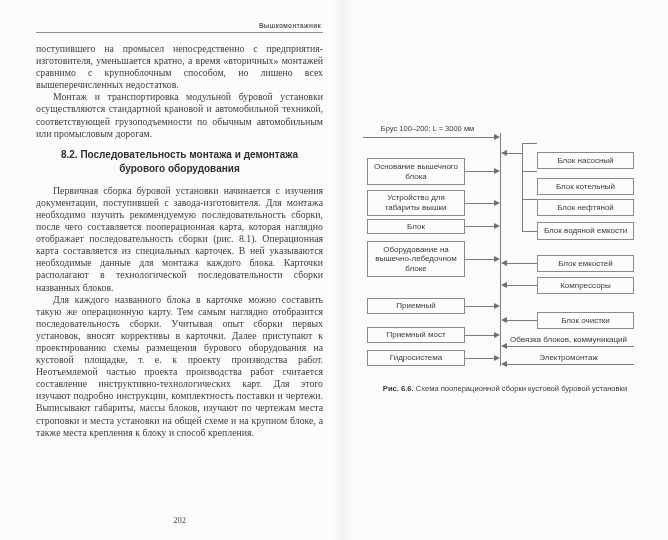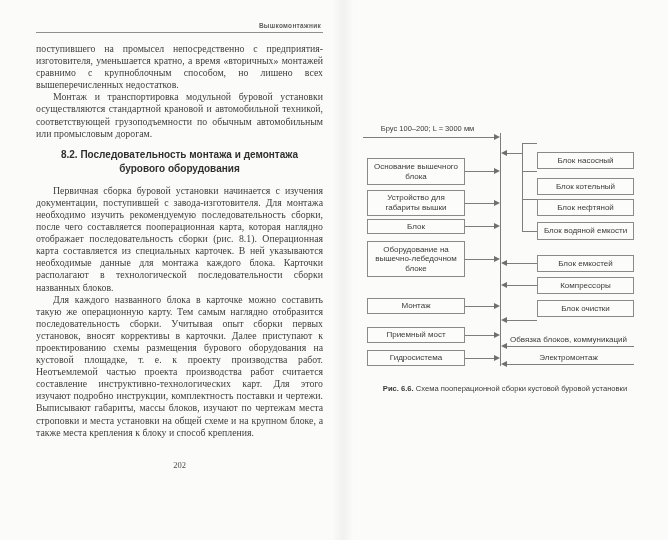--- a/index.html
+++ b/index.html
@@ -22,21 +22,21 @@
     margin-top:10px;font-family:"Liberation Serif",serif;font-size:9.8px;
     line-height:12.1px;color:#3e3e3e;text-align:justify;
   }
   .body-text p{margin:0;text-indent:17px;}
   .body-text p.first{text-indent:0;}
   .section-heading{
     font-family:"Liberation Sans",sans-serif;font-weight:bold;font-size:10px;
     line-height:14px;text-align:center;color:#303030;margin:8px 10px 9px;
   }
   .page-number{
-    position:absolute;left:36px;top:460px;width:287px;text-align:center;
+    position:absolute;left:36px;top:515px;width:287px;text-align:center;
     font-family:"Liberation Serif",serif;font-size:8.5px;color:#4a4a4a;
   }
   
   .box{
     position:absolute;border:1px solid #8a8a8a;background:#fcfcfb;
     display:flex;align-items:center;justify-content:center;text-align:center;
     font-size:8px;line-height:9.6px;color:#3a3a3a;padding:1px 2px;
     box-sizing:border-box;
   }
   .lbox{left:367px;width:98px;}
@@ -87,21 +87,21 @@
       <div class="dim-label">Брус 100–200; L = 3000 мм</div>
       <div class="hline" style="left:363px;top:137px;width:131px;"></div>
       <div class="arr arr-r" style="left:494px;top:134px;"></div>
 
       <div class="vline" style="left:500px;top:133px;height:233px;"></div>
 
       <div class="box lbox" style="top:158px;height:27px;">Основание вышечного блока</div>
       <div class="box lbox" style="top:190px;height:26px;">Устройство для габариты вышки</div>
       <div class="box lbox" style="top:219px;height:15px;">Блок</div>
       <div class="box lbox" style="top:241px;height:36px;">Оборудование на вышечно-лебедочном блоке</div>
-      <div class="box lbox" style="top:298px;height:16px;">Монтаж</div>
+      <div class="box lbox" style="top:298px;height:16px;">Приемный</div>
       <div class="box lbox" style="top:327px;height:16px;">Приемный мост</div>
       <div class="box lbox" style="top:350px;height:16px;text-align:center;">Гидросистема</div>
 
       <div class="hline" style="left:465px;top:171px;width:30px;"></div>
       <div class="arr arr-r" style="left:494px;top:168px;"></div>
       <div class="hline" style="left:465px;top:203px;width:30px;"></div>
       <div class="arr arr-r" style="left:494px;top:200px;"></div>
       <div class="hline" style="left:465px;top:226px;width:30px;"></div>
       <div class="arr arr-r" style="left:494px;top:223px;"></div>
       <div class="hline" style="left:465px;top:259px;width:30px;"></div>
@@ -112,21 +112,21 @@
       <div class="arr arr-r" style="left:494px;top:332px;"></div>
       <div class="hline" style="left:465px;top:358px;width:30px;"></div>
       <div class="arr arr-r" style="left:494px;top:355px;"></div>
 
       <div class="box rbox" style="top:152px;height:17px;">Блок насосный</div>
       <div class="box rbox" style="top:178px;height:17px;">Блок котельный</div>
       <div class="box rbox" style="top:183px;height:17px;margin-top:16px;">Блок нефтяной</div>
       <div class="box rbox" style="top:222px;height:18px;">Блок водяной емкости</div>
       <div class="box rbox" style="top:255px;height:17px;">Блок емкостей</div>
       <div class="box rbox" style="top:277px;height:17px;">Компрессоры</div>
-      <div class="box rbox" style="top:300px;height:17px;text-align:right;">Блок очистки</div>
+      <div class="box rbox" style="top:312px;height:17px;text-align:right;">Блок очистки</div>
 
       <div class="vline" style="left:522px;top:143px;height:89px;"></div>
       <div class="hline" style="left:522px;top:143px;width:15px;"></div>
       <div class="hline" style="left:522px;top:171px;width:15px;"></div>
       <div class="hline" style="left:522px;top:199px;width:15px;"></div>
       <div class="hline" style="left:522px;top:231px;width:15px;"></div>
       <div class="hline" style="left:507px;top:153px;width:15px;"></div>
       <div class="arr arr-l" style="left:501px;top:150px;"></div>
 
       <div class="hline" style="left:507px;top:263px;width:30px;"></div>

